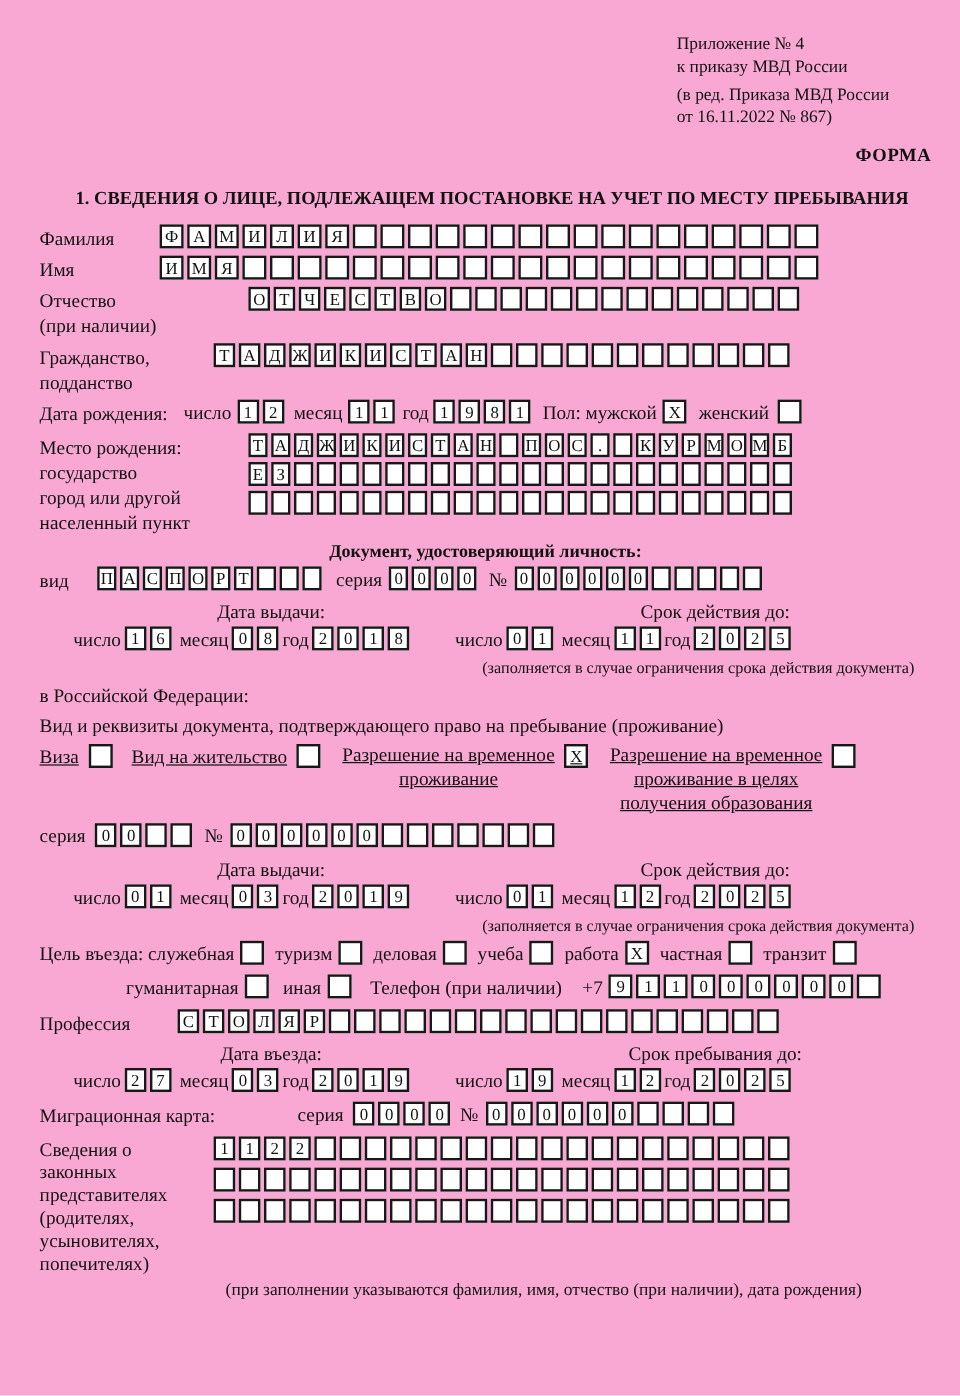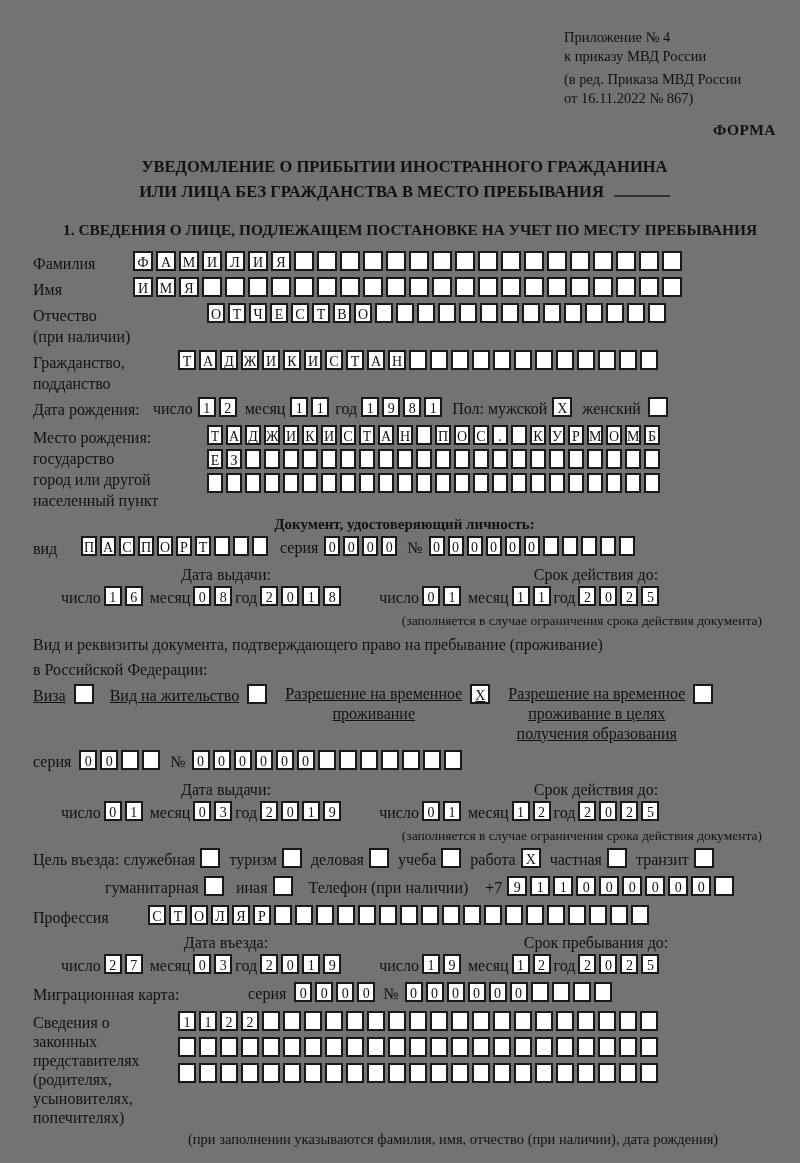--- a/index.html
+++ b/index.html
@@ -1,18 +1,18 @@
 <!DOCTYPE html>
 <html><head>
 <meta charset="utf-8">
 <style>
   * { box-sizing: border-box; margin: 0; padding: 0; }
   html,body { background:#ffffff; }
   body { width:800px; font-family:"Liberation Serif","DejaVu Serif",serif; color:#111; }
-  .page { position:relative; width:800px; height:1163px; background:#737373; padding:28px 24px 10px 33px; overflow:hidden; }
+  .page { position:relative; width:800px; height:1163px; background:#f9a8d4; padding:28px 24px 10px 33px; overflow:hidden; }
 
   
   .hdr { width:212px; margin-left:auto; font-size:14.5px; line-height:18.5px; }
   .hdr .rev { margin-top:5px; }
   .forma { margin-top:14px; text-align:right; font-weight:bold; font-size:15.5px; letter-spacing:.5px; }
 
   
   .title { margin-top:14px; text-align:center; font-weight:bold; font-size:16.5px; line-height:25px; }
   .blank { display:inline-block; width:56px; border-bottom:2px solid #333; height:14px; margin-left:10px; }
   .sec1 { margin-top:16px; font-weight:bold; font-size:15.4px; line-height:19px; padding-left:30px; white-space:nowrap; }
@@ -75,24 +75,20 @@
 <div class="page">
 
   <div class="hdr">
     <div>Приложение № 4</div>
     <div>к приказу МВД России</div>
     <div class="rev">(в ред. Приказа МВД России</div>
     <div>от 16.11.2022 № 867)</div>
     <div class="forma">ФОРМА</div>
   </div>
 
-  <div class="title">
-    <div>УВЕДОМЛЕНИЕ О ПРИБЫТИИ ИНОСТРАННОГО ГРАЖДАНИНА</div>
-    <div><span>ИЛИ ЛИЦА БЕЗ ГРАЖДАНСТВА В МЕСТО ПРЕБЫВАНИЯ</span><span class="blank"></span></div>
-  </div>
 
   <div class="sec1">1. СВЕДЕНИЯ О ЛИЦЕ, ПОДЛЕЖАЩЕМ ПОСТАНОВКЕ НА УЧЕТ ПО МЕСТУ ПРЕБЫВАНИЯ</div>
 
   <div class="body-rows">
 
     <div class="frow">
       <span class="flabel lw100">Фамилия</span>
       <span class="cells">
           <span class="cell">Ф</span>
           <span class="cell">А</span>
@@ -413,22 +409,22 @@
               <span class="cell">2</span>
               <span class="cell">0</span>
               <span class="cell">2</span>
               <span class="cell">5</span>
             </span>
         </span>
       </div>
       <div class="dnote">(заполняется в случае ограничения срока действия документа)</div>
     </div>
 
+    <div class="intro">в Российской Федерации:</div>
     <div class="intro">Вид и реквизиты документа, подтверждающего право на пребывание (проживание)</div>
-    <div class="intro">в Российской Федерации:</div>
 
     <div class="visa-row">
       <span class="opt">
         <span class="optlabel">Виза</span>
         <span class="cells">
             <span class="cell"></span>
           </span>
       </span>
       <span class="opt" style="margin-left:16px">
         <span class="optlabel">Вид на жительство</span>

